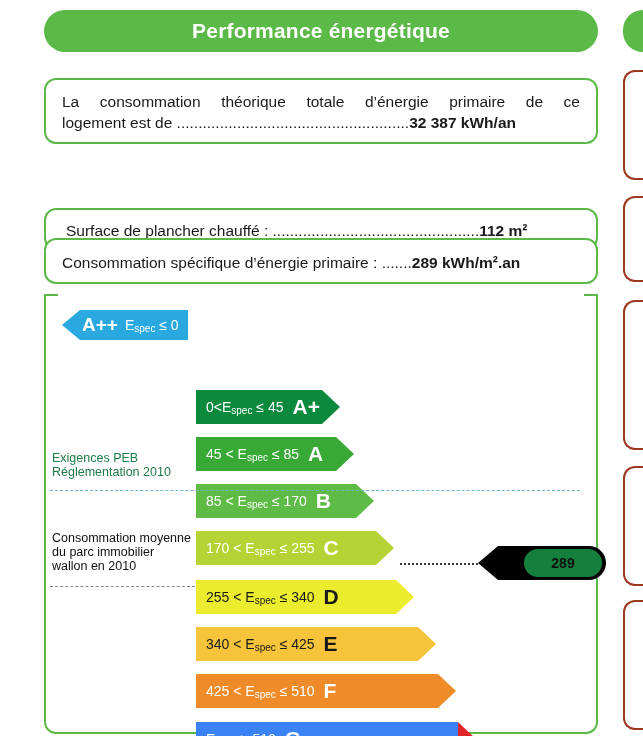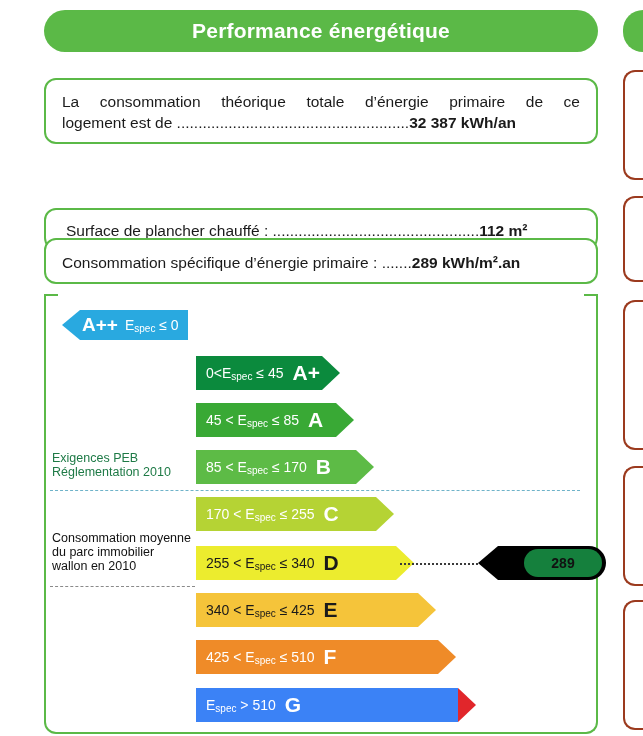--- a/index.html
+++ b/index.html
@@ -119,20 +119,21 @@
     top: 296px;
     width: 643px;
     height: 440px;
   }
   .band {
     position: absolute;
     height: 34px;
     display: flex;
     align-items: center;
     box-sizing: border-box;
+    margin-top: 34px;
   }
   .band .arrow-body {
     height: 34px;
     display: flex;
     align-items: center;
     padding-left: 10px;
     padding-right: 6px;
     box-sizing: border-box;
     color: #ffffff;
     white-space: nowrap;

